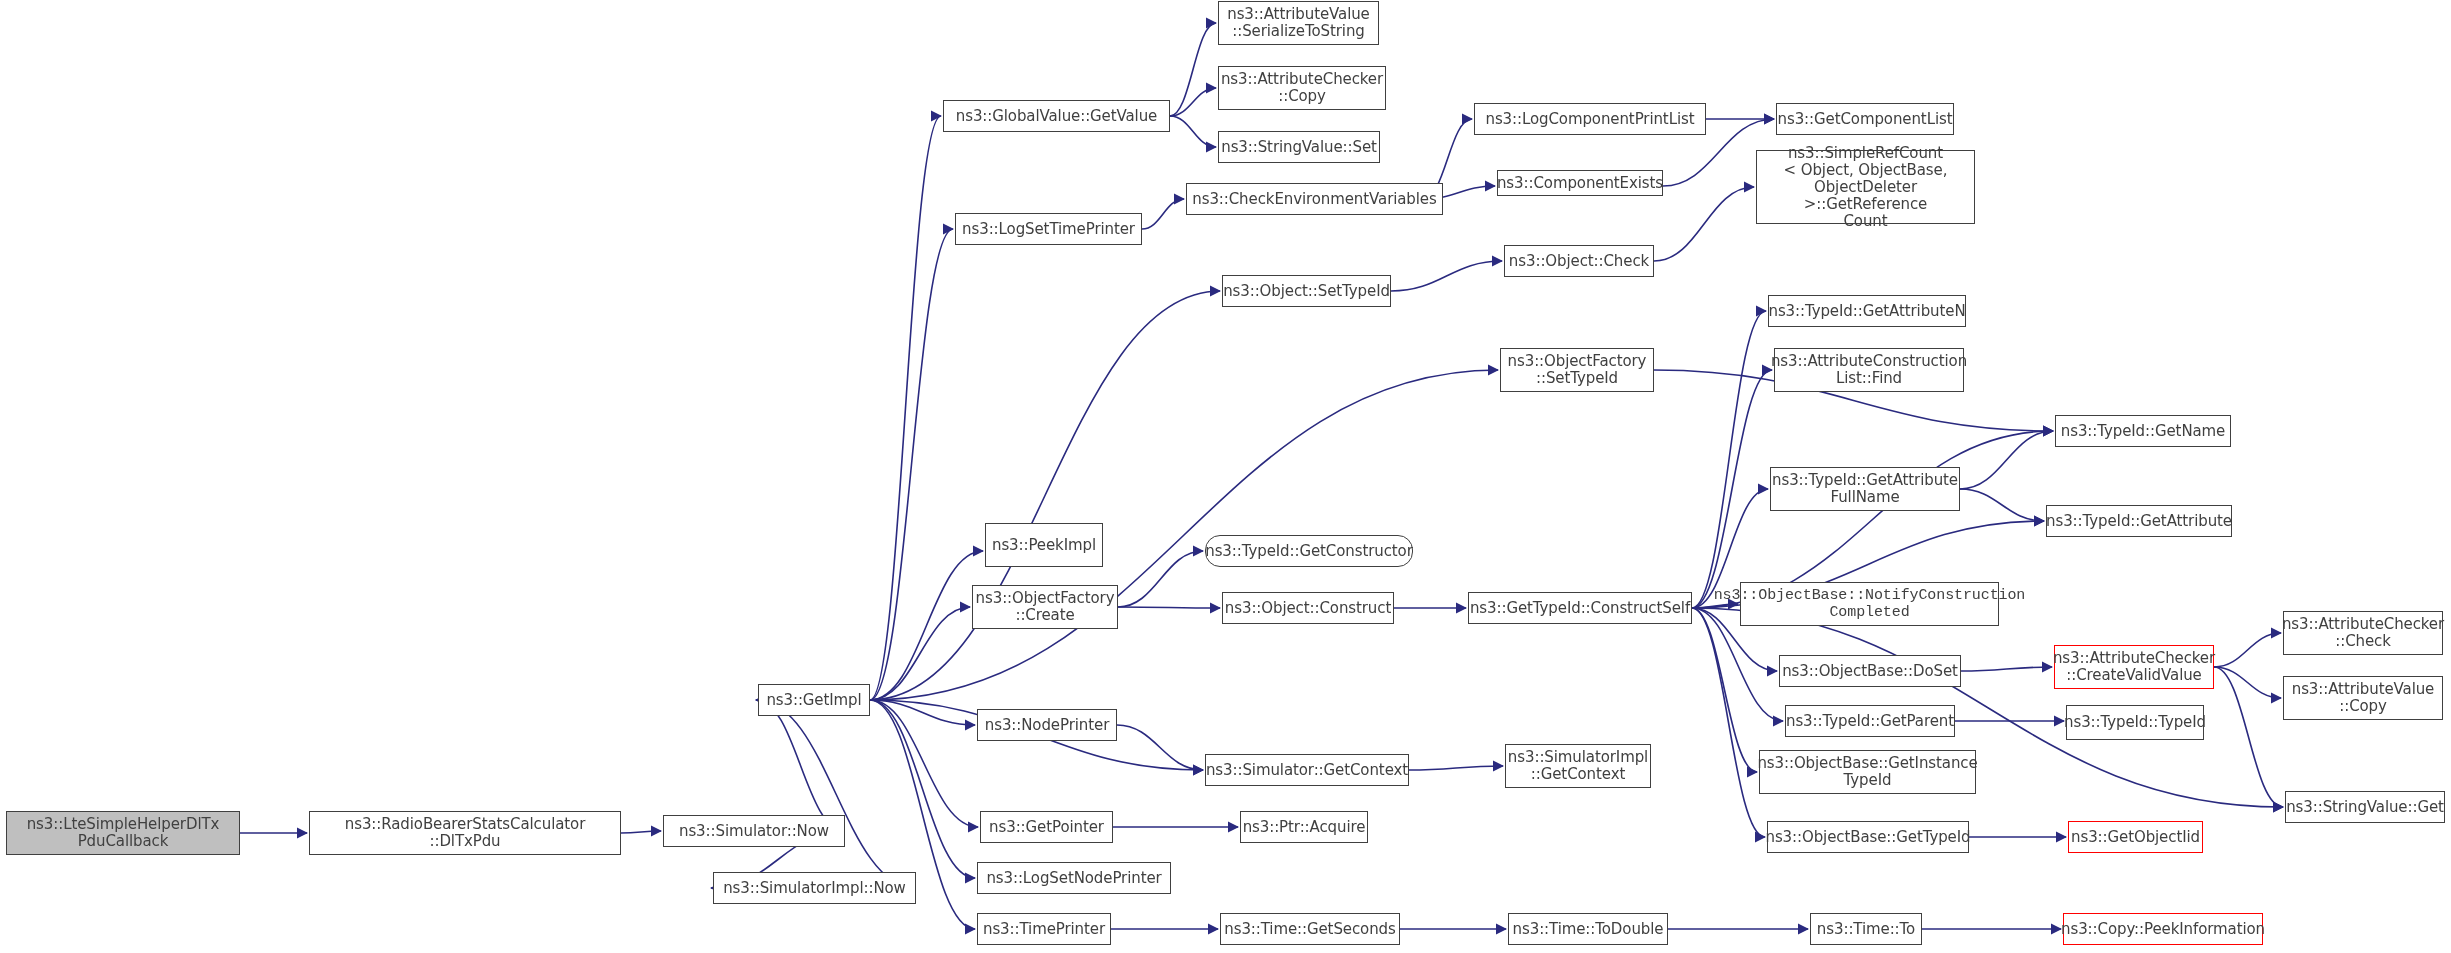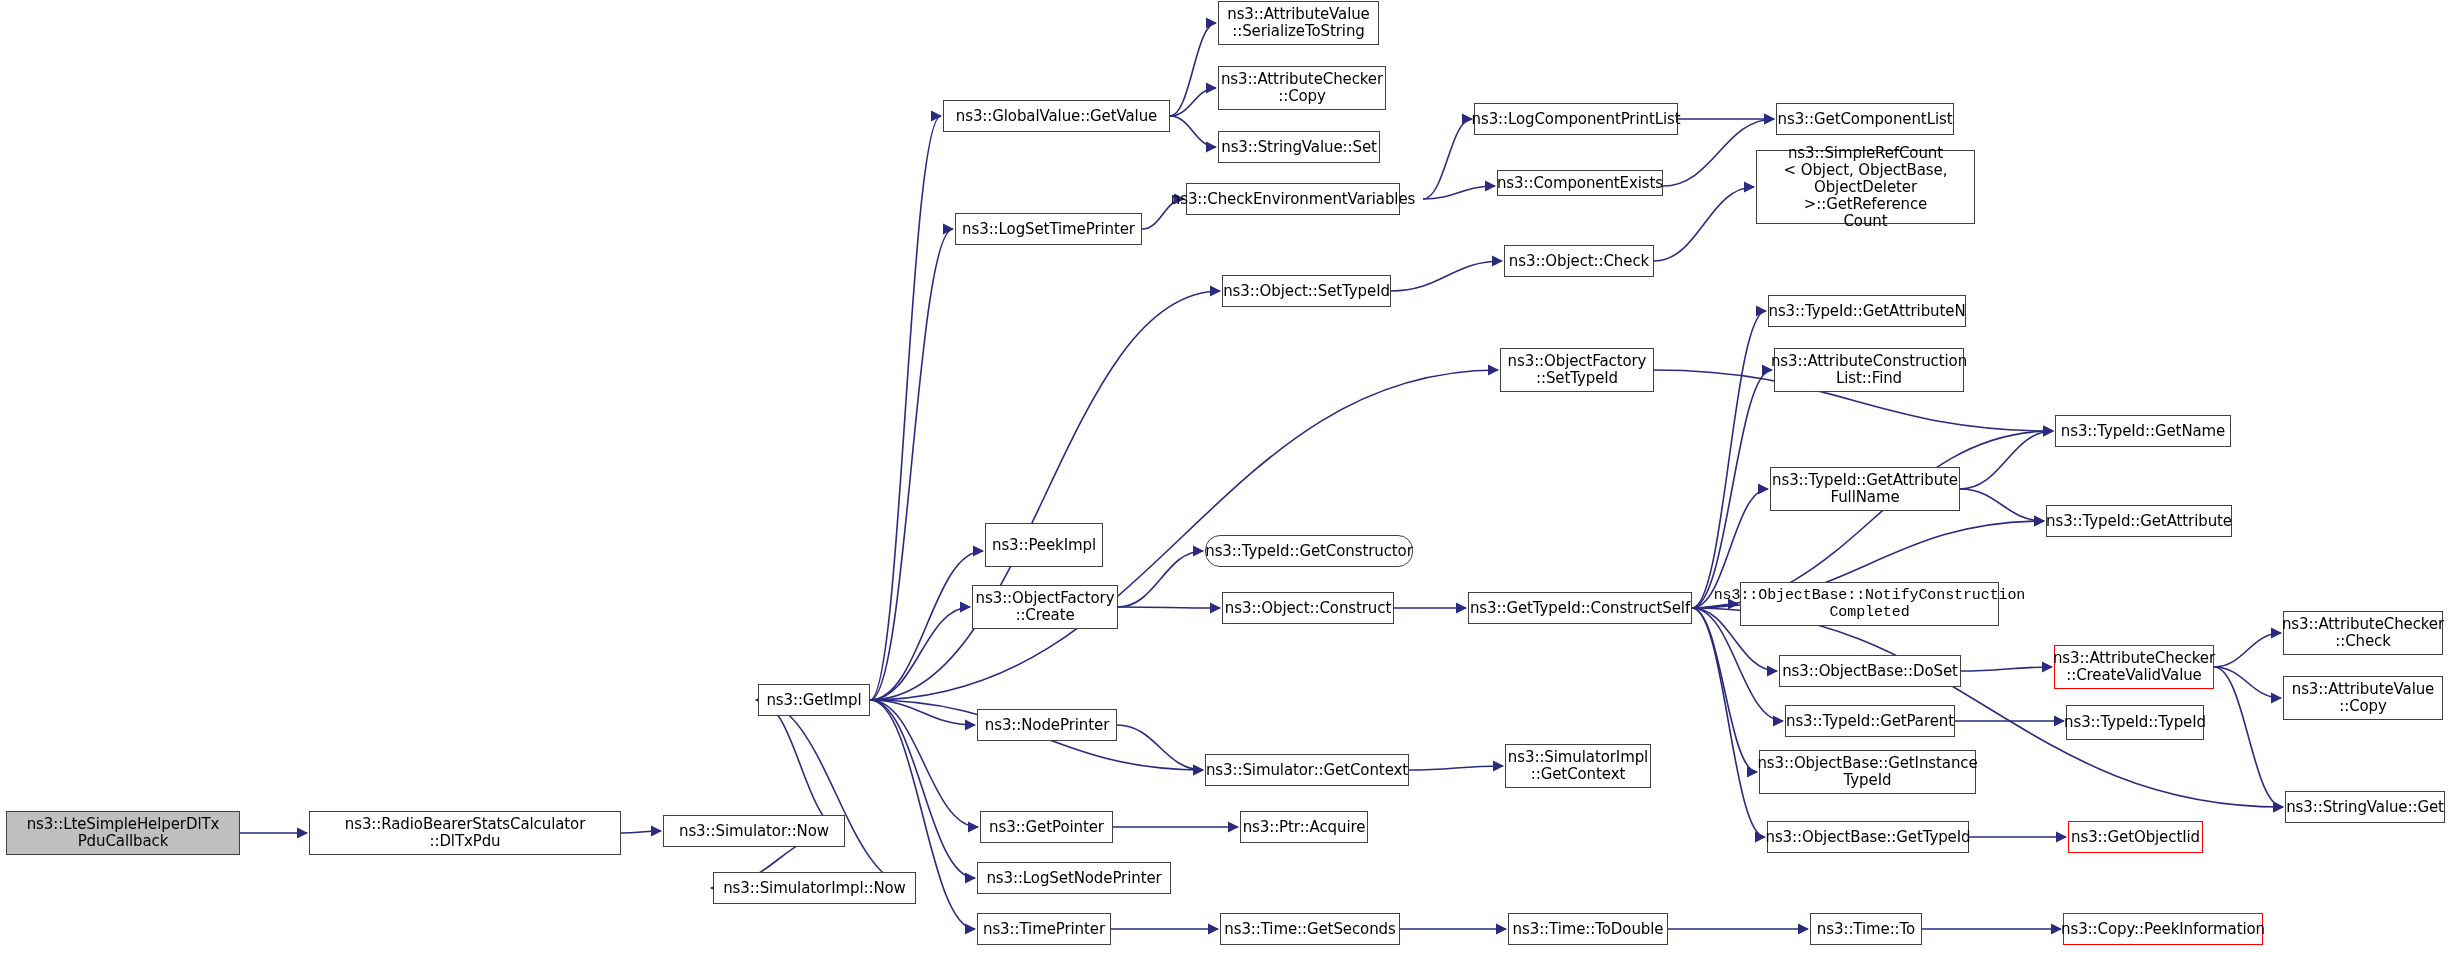--- a/index.html
+++ b/index.html
@@ -27,21 +27,21 @@
     position: absolute;
     box-sizing: border-box;
     background: #ffffff;
     border: 1px solid #404040;
     display: flex;
     align-items: center;
     justify-content: center;
     text-align: center;
     font-size: 15px;
     line-height: 17px;
-    color: #000000;
+    color: #404040;
     letter-spacing: -0.1px;
     white-space: pre-line;
     padding: 7px 4px;
     z-index: 5;
   }
   .node.root {
     background: #bfbfbf;
     border-color: #404040;
   }
   .node.hot {
@@ -132,28 +132,28 @@
       <div class="node" style="left: 980px; top: 811px; width: 133px; height: 32px;">ns3::GetPointer</div>
       <div class="node" style="left: 977px; top: 862px; width: 194px; height: 32px;">ns3::LogSetNodePrinter</div>
       <div class="node" style="left: 977px; top: 913px; width: 134px; height: 32px;">ns3::TimePrinter</div>
       <div class="node" style="left: 943px; top: 100px; width: 227px; height: 32px;">ns3::GlobalValue::GetValue</div>
       <div class="node" style="left: 955px; top: 213px; width: 187px; height: 32px;">ns3::LogSetTimePrinter</div>
       <div class="node" style="left: 1218px; top: 1px; width: 161px; height: 44px;">ns3::AttributeValue
 ::SerializeToString</div>
       <div class="node" style="left: 1218px; top: 66px; width: 168px; height: 44px;">ns3::AttributeChecker
 ::Copy</div>
       <div class="node" style="left: 1218px; top: 131px; width: 162px; height: 32px;">ns3::StringValue::Set</div>
-      <div class="node" style="left: 1186px; top: 183px; width: 214px; height: 32px;">ns3::CheckEnvironmentVariables</div>
+      <div class="node" style="left: 1186px; top: 183px; width: 257px; height: 32px;">ns3::CheckEnvironmentVariables</div>
       <div class="node" style="left: 1222px; top: 275px; width: 169px; height: 32px;">ns3::Object::SetTypeId</div>
       <div class="node" style="left: 1205px; top: 535px; width: 208px; height: 32px; border-radius: 15px;">ns3::TypeId::GetConstructor</div>
       <div class="node" style="left: 1222px; top: 592px; width: 172px; height: 32px;">ns3::Object::Construct</div>
       <div class="node" style="left: 1205px; top: 754px; width: 204px; height: 32px;">ns3::Simulator::GetContext</div>
       <div class="node" style="left: 1240px; top: 811px; width: 128px; height: 32px;">ns3::Ptr::Acquire</div>
       <div class="node" style="left: 1220px; top: 913px; width: 180px; height: 32px;">ns3::Time::GetSeconds</div>
-      <div class="node" style="left: 1474px; top: 103px; width: 204px; height: 32px;">ns3::LogComponentPrintList</div>
+      <div class="node" style="left: 1474px; top: 103px; width: 232px; height: 32px;">ns3::LogComponentPrintList</div>
       <div class="node" style="left: 1497px; top: 170px; width: 166px; height: 26px;">ns3::ComponentExists</div>
       <div class="node" style="left: 1504px; top: 245px; width: 150px; height: 32px;">ns3::Object::Check</div>
       <div class="node" style="left: 1500px; top: 348px; width: 154px; height: 44px;">ns3::ObjectFactory
 ::SetTypeId</div>
       <div class="node" style="left: 1468px; top: 592px; width: 224px; height: 32px;">ns3::GetTypeId::ConstructSelf</div>
       <div class="node" style="left: 1505px; top: 744px; width: 146px; height: 44px;">ns3::SimulatorImpl
 ::GetContext</div>
       <div class="node" style="left: 1508px; top: 913px; width: 160px; height: 32px;">ns3::Time::ToDouble</div>
       <div class="node" style="left: 1776px; top: 103px; width: 178px; height: 32px;">ns3::GetComponentList</div>
       <div class="node" style="left: 1756px; top: 150px; width: 219px; height: 74px;">ns3::SimpleRefCount

